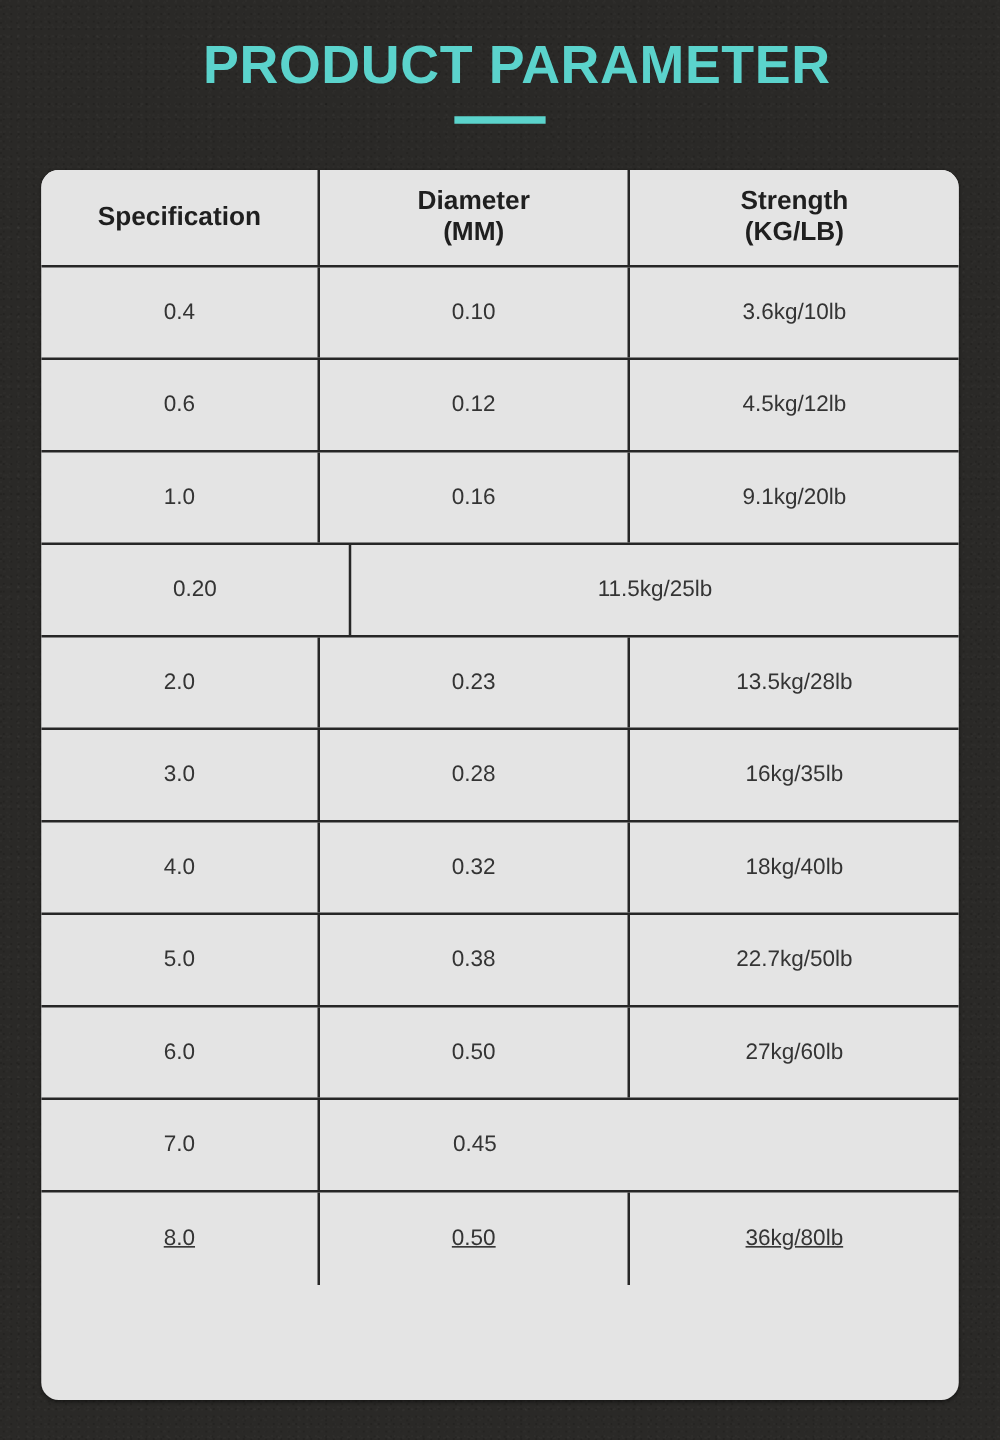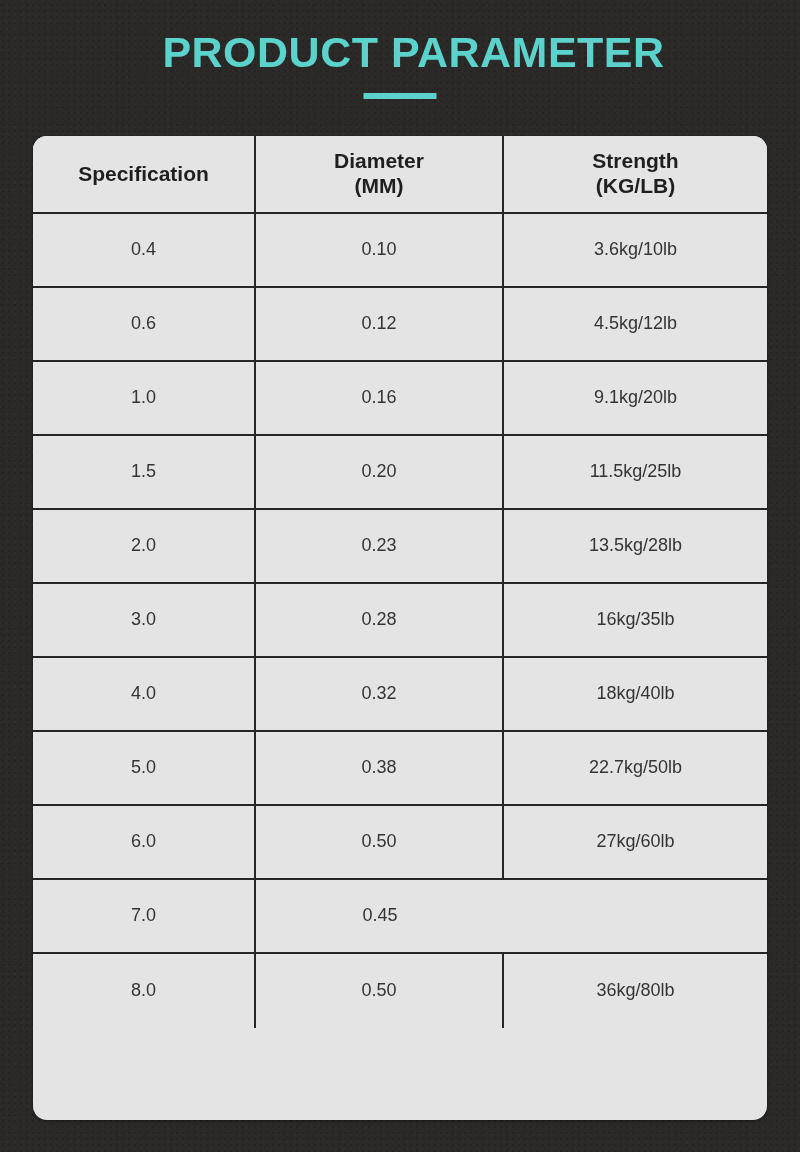--- a/index.html
+++ b/index.html
@@ -78,21 +78,21 @@
     z-index: 2;
     box-shadow: 0 1px 3px rgba(0,0,0,.45);
   }
 
   .spec-row {
     display: flex;
     width: 100%;
     height: 74px;
     border-bottom: 2px solid #262626;
   }
-  .spec-row:last-child { border-bottom: none; }
+  .spec-row:last-child { border-bottom: none; text-decoration: underline; }
 
   #header-row {
     height: 78px;
     background: #e4e4e4;
   }
 
   .cell {
     display: flex;
     align-items: center;
     justify-content: center;
@@ -172,21 +172,20 @@
   </div>
 
 
   <div class="spec-row">
     <div class="cell col-1">1.0</div>
     <div class="cell col-2">0.16</div>
     <div class="cell col-3">9.1kg/20lb</div>
   </div>
 
   <div class="spec-row">
-    <div class="cell col-1">1.5</div>
     <div class="cell col-2">0.20</div>
     <div class="cell col-3">11.5kg/25lb</div>
   </div>
 
   <div class="spec-row">
     <div class="cell col-1">2.0</div>
     <div class="cell col-2">0.23</div>
     <div class="cell col-3">13.5kg/28lb</div>
   </div>
 

